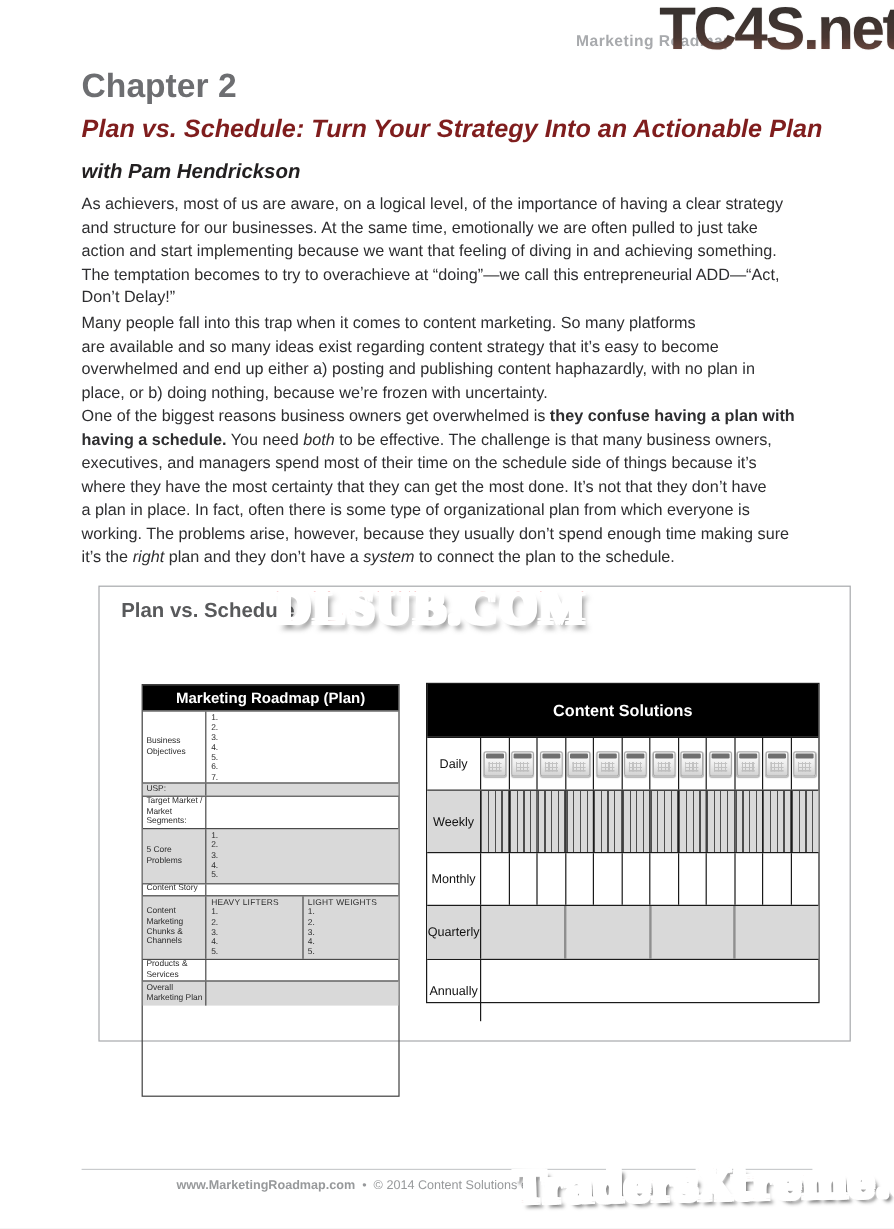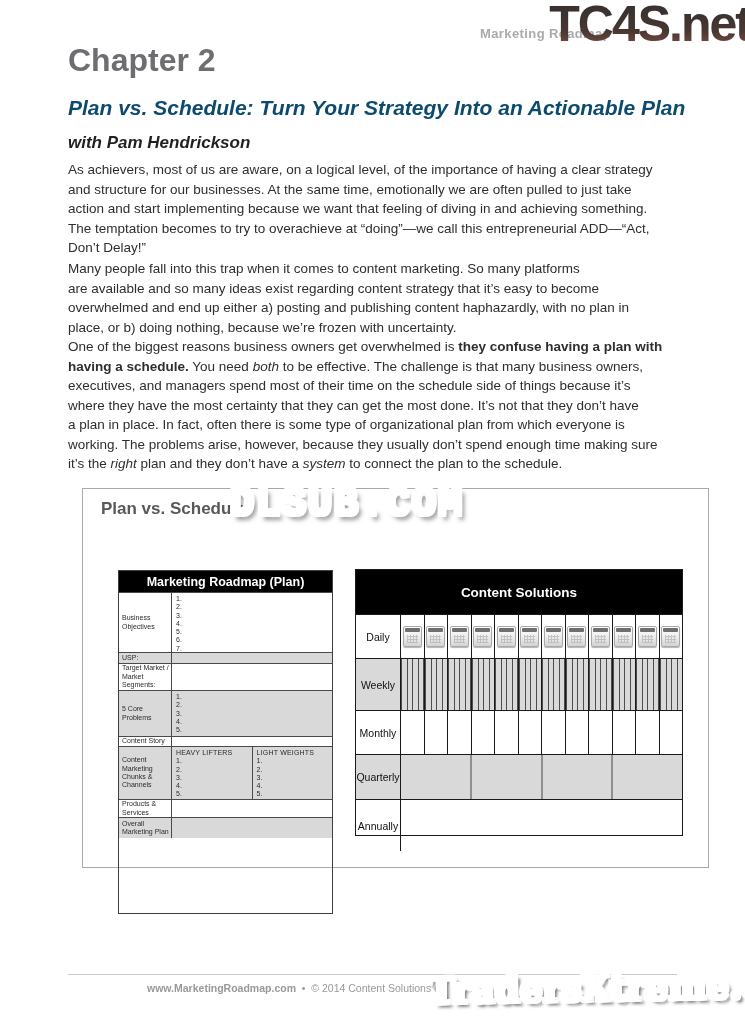--- a/index.html
+++ b/index.html
@@ -9,22 +9,22 @@
   
   .running-head{position:absolute;top:26px;left:480px;font-size:13px;font-weight:bold;
                 color:#a8aaad;letter-spacing:.4px;white-space:nowrap;}
   .wm-top{position:absolute;top:-6px;right:-5px;font-size:50px;font-weight:bold;
           letter-spacing:-2px;line-height:60px;
           background:linear-gradient(180deg,#262626 30%,#3a2b28 62%,#8a5347 95%);
           -webkit-background-clip:text;background-clip:text;color:transparent;
           text-shadow:0 0 1px rgba(120,90,80,.25);white-space:nowrap;}
 
   
-  .h-chapter{position:absolute;left:68px;top:42px;font-size:32px;font-weight:bold;color:#6d6e71;}
-  .h-sub{position:absolute;left:68px;top:96px;font-size:21px;font-weight:bold;font-style:italic;color:#0c4a6e;}
+  .h-chapter{position:absolute;left:68px;top:56px;font-size:28px;font-weight:bold;color:#6d6e71;}
+  .h-sub{position:absolute;left:68px;top:96px;font-size:21px;font-weight:bold;font-style:italic;color:#7f1d1d;}
   .byline{position:absolute;left:68px;top:133px;font-size:17px;font-weight:bold;font-style:italic;color:#221f20;}
 
   
   .para{position:absolute;left:68px;width:640px;font-size:13.5px;line-height:19.5px;
         color:#2e2e30;white-space:pre-line;}
   .p1{top:160px;} .p2{top:259px;} .p3{top:337px;}
   .b{font-weight:bold;} .i{font-style:italic;}
 
   
   .figure{position:absolute;left:70px;top:488px;width:627px;height:380px;
@@ -84,21 +84,21 @@
               background-image:repeating-linear-gradient(0deg,#b5b5b5 0 1px,transparent 1px 3px),
                                repeating-linear-gradient(90deg,#b5b5b5 0 1px,transparent 1px 3px);}
 
   
   .footer-rule{position:absolute;left:68px;top:974px;width:609px;border-top:1px solid #c9cbcd;}
   .footer-line{position:absolute;left:147px;top:982px;font-size:10.5px;color:#97999b;white-space:nowrap;}
   .footer-line .url{font-weight:bold;}
   .footer-tail{position:absolute;left:664px;top:982px;font-size:10.5px;color:#97999b;}
 
   
-  .wm-mid{position:absolute;left:230px;top:482px;font-family:Liberation Mono, monospace;
+  .wm-mid{position:absolute;left:230px;top:482px;font-family:Liberation Serif, serif;
           font-size:40px;font-weight:bold;letter-spacing:2px;white-space:nowrap;
           background:linear-gradient(180deg,#ea4343 0%,#c4161c 55%,#9e1212 100%);
           -webkit-background-clip:text;background-clip:text;color:transparent;
           text-shadow:-2px -2px 0 #fff,2px -2px 0 #fff,-2px 2px 0 #fff,2px 2px 0 #fff,
                       -2px 0 0 #fff,2px 0 0 #fff,0 -2px 0 #fff,0 2px 0 #fff,
                       4px 5px 4px rgba(70,70,70,.55);}
   .wm-bottom{position:absolute;left:428px;top:966px;font-family:"DejaVu Serif",serif;
              font-size:36px;font-weight:bold;letter-spacing:0;white-space:nowrap;
              transform:rotate(-1deg);
              background:linear-gradient(180deg,#dd7070 0%,#c94b4b 45%,#a52a2a 100%);

